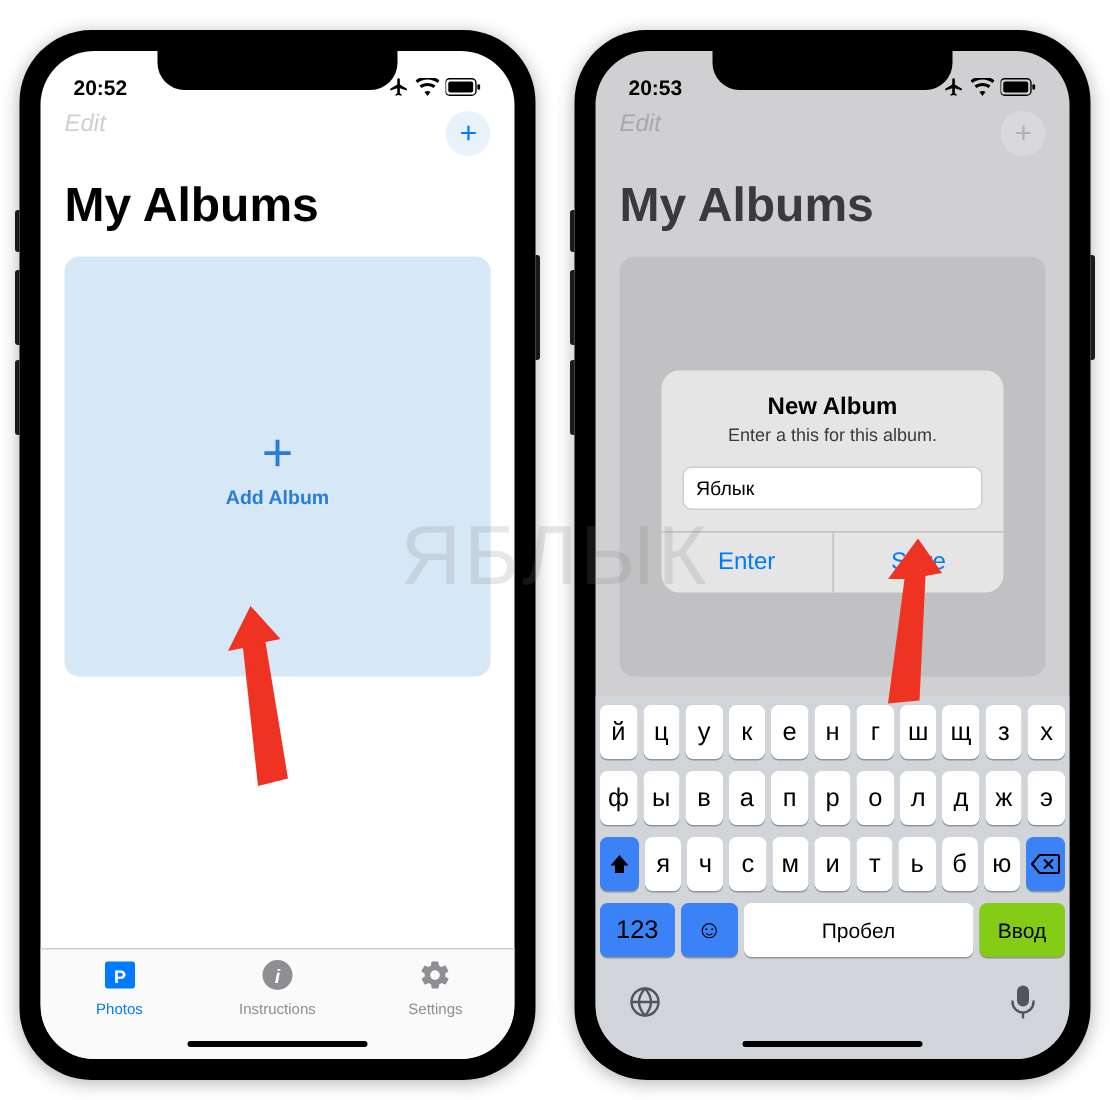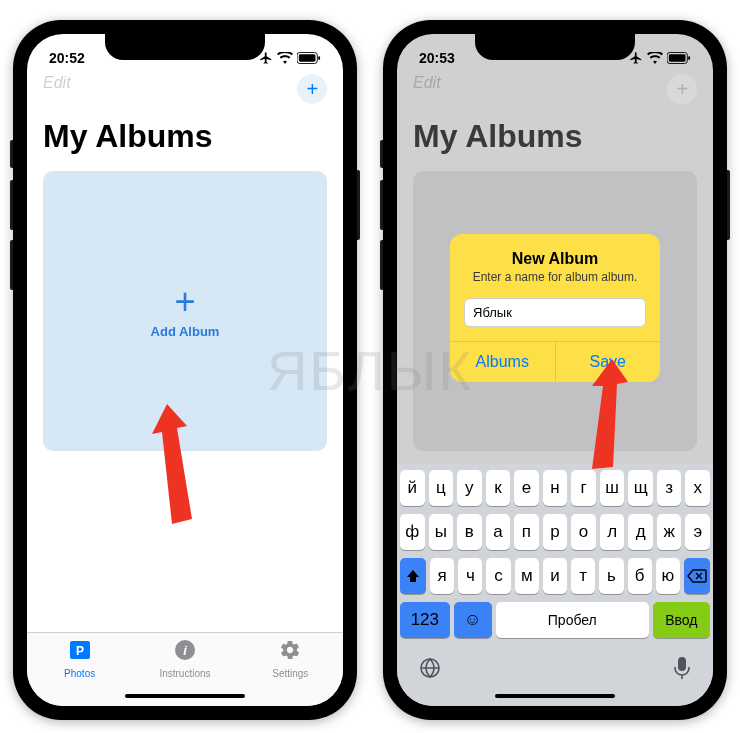--- a/index.html
+++ b/index.html
@@ -130,25 +130,25 @@
     }
     
     .red-arrow {
       position: absolute;
       pointer-events: none;
       z-index: 200;
     }
     
     .alert {
       position: absolute;
-      top: 200px;
+      top: 213px;
       left: 50%;
       transform: translateX(-50%);
-      width: 210px;
-      background: #fde047;
+      width: 228px;
+      background: #e5e5e5;
       border-radius: 12px;
       overflow: hidden;
       z-index: 50;
     }
     .alert-title { text-align: center; font-size: 16px; font-weight: 600; padding: 16px 12px 2px; }
     .alert-sub { text-align: center; font-size: 12px; color: #3a3a3c; padding-bottom: 14px; }
     .alert-input {
       margin: 0 14px 14px;
       background: #fff;
       border: 0.5px solid #cfcfcf;
@@ -309,24 +309,24 @@
         <span class="nav-edit" style="color:#a9a9ab;">Edit</span>
         <span class="nav-plus dimmed">+</span>
       </div>
 
       <div class="page-title" style="color:#3a3a3c;">My Albums</div>
 
       <div class="album-card dimmed"></div>
 
       <div class="alert">
         <div class="alert-title">New Album</div>
-        <div class="alert-sub">Enter a name for album album.</div>
+        <div class="alert-sub">Enter a this for this album.</div>
         <div class="alert-input">Яблык</div>
         <div class="alert-buttons">
-          <div class="alert-btn">Albums</div>
+          <div class="alert-btn">Enter</div>
           <div class="alert-btn">Save</div>
         </div>
       </div>
 
       <svg class="red-arrow" style="left:170px; top:310px;" width="80" height="130" viewBox="0 0 80 130">
         <path d="M 45 15 L 25 42 L 36 42 L 25 125 L 46 123 L 50 40 L 61 38 Z" fill="#ef3323"></path>
       </svg>
 
       <div class="keyboard">
         <div class="kb-row" id="kb-row1">

